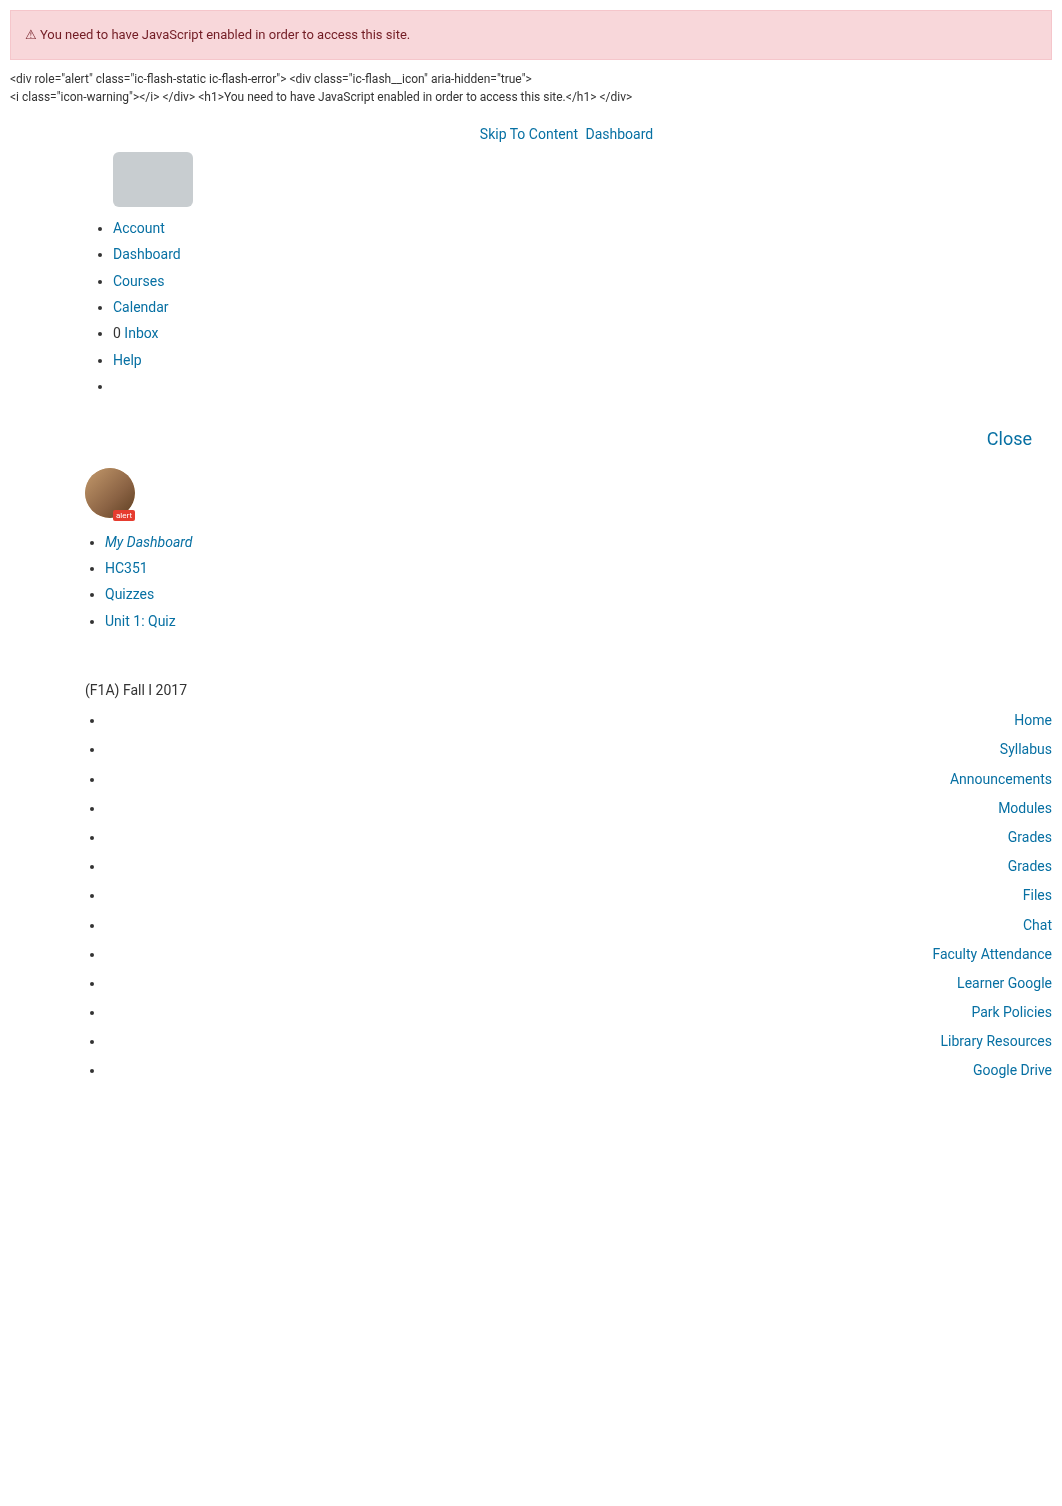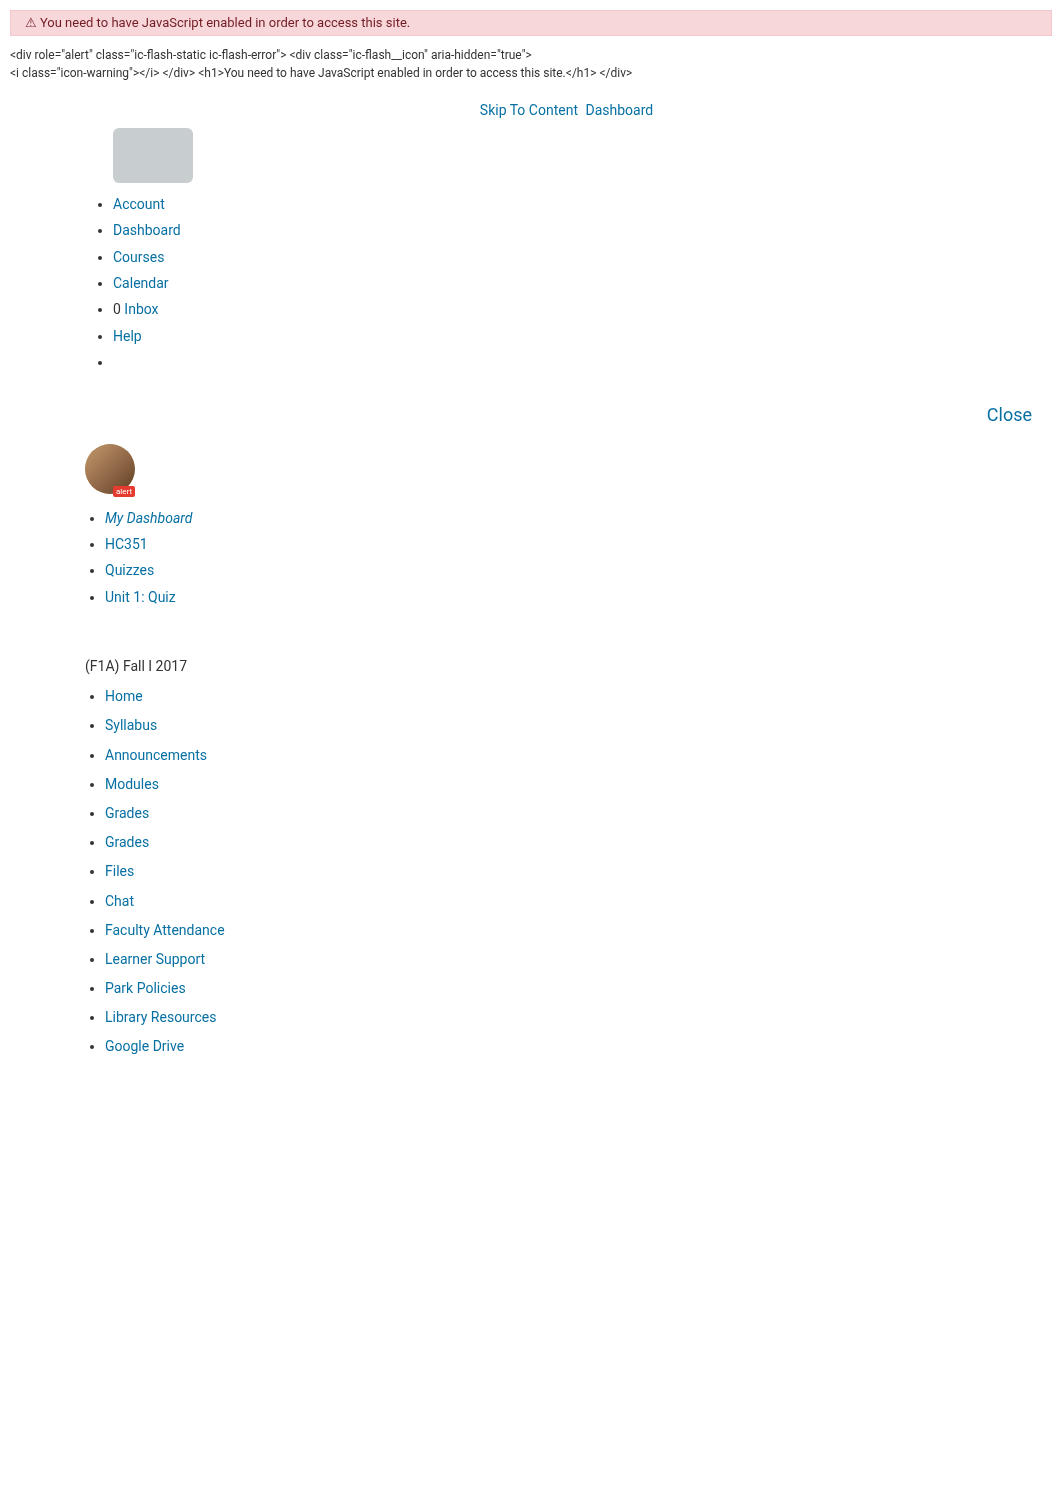--- a/index.html
+++ b/index.html
@@ -14,21 +14,21 @@
       color: #333;
       background: #fff;
       width: 1062px;
       min-height: 1506px;
     }
 
     .flash-error {
       background: #f8d7da;
       border: 1px solid #f5c6cb;
       color: #721c24;
-      padding: 2px 14px;
+      padding: 14px 14px;
       font-size: 13px;
       margin: 10px;
       line-height: 1.5;
     }
 
     .nav-links {
       margin: 20px 10px 10px 85px;
       text-align: center;
     }
 
@@ -168,20 +168,21 @@
     }
 
     .course-nav ul {
       list-style: disc;
       padding-left: 20px;
     }
 
     .course-nav ul li {
       margin: 4px 0;
       line-height: 1.8;
+      text-align: right;
     }
 
     .course-nav ul li a {
       color: #0770a3;
       text-decoration: none;
       font-size: 14px;
     }
   </style>
 </head>
 <body>
@@ -285,21 +286,21 @@
     <li>
       <a href="#">Files</a>
     </li>
     <li>
       <a href="#">Chat</a>
     </li>
     <li>
       <a href="#">Faculty Attendance</a>
     </li>
     <li>
-      <a href="#">Learner Support</a>
+      <a href="#">Learner Google</a>
     </li>
     <li>
       <a href="#">Park Policies</a>
     </li>
     <li>
       <a href="#">Library Resources</a>
     </li>
     <li>
       <a href="#">Google Drive</a>
     </li>

